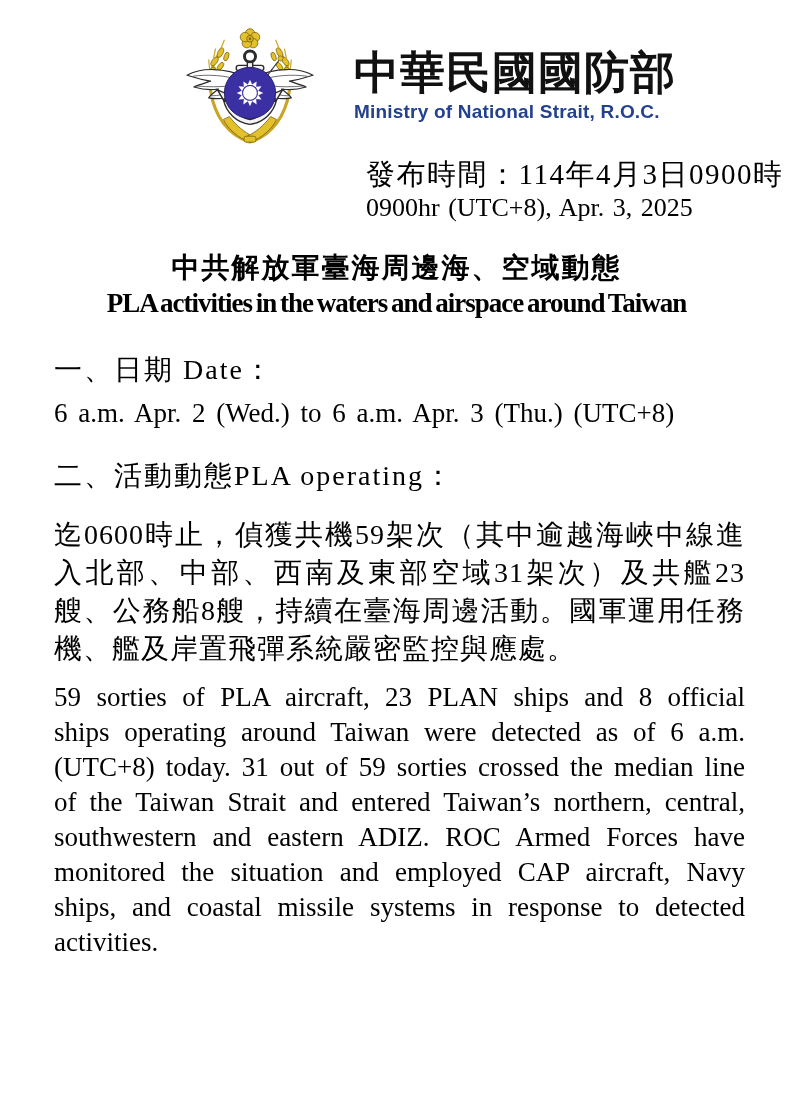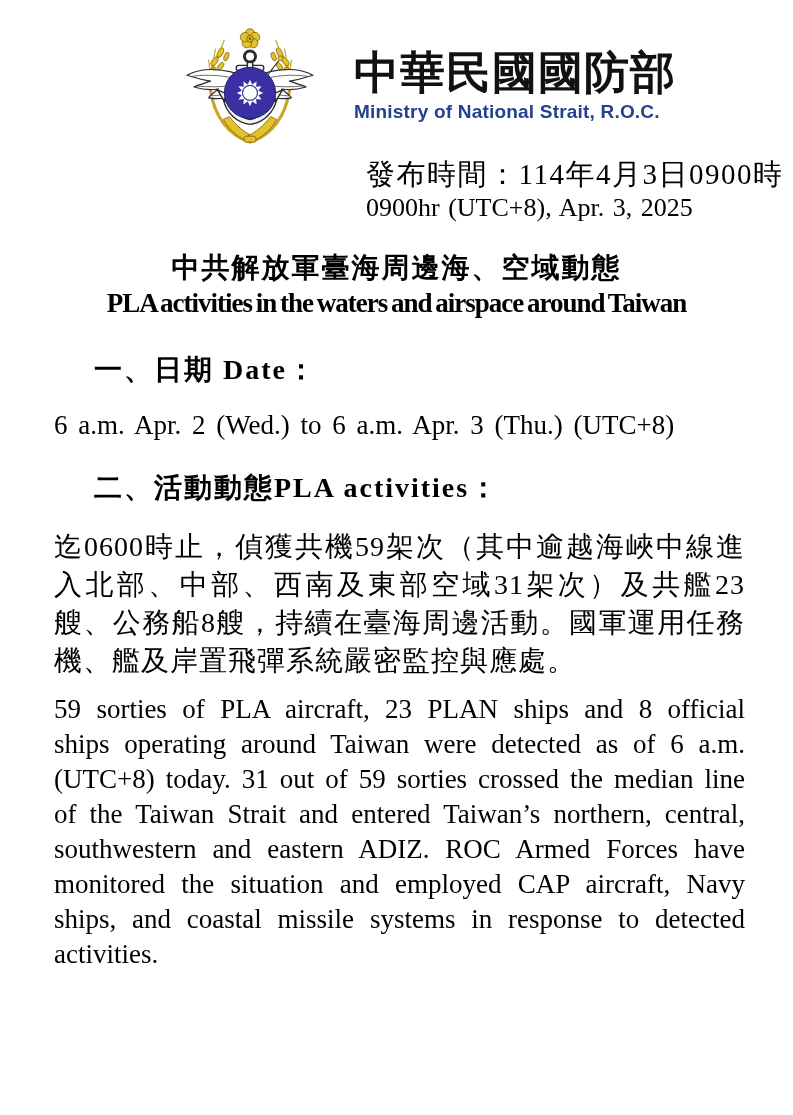--- a/index.html
+++ b/index.html
@@ -25,26 +25,26 @@
   
   .release { margin:8px 0 0 366px; }
   .release-zh { font-size:29px; line-height:32px; letter-spacing:1.5px; }
   .release-en { font-size:26px; line-height:32px; word-spacing:2px; margin-top:2px;font-family:Liberation Serif, serif; }
   
   .titles { text-align:center; margin-top:26px; }
   .title-zh { font-size:28px; line-height:36px; font-weight:bold; letter-spacing:2px; white-space:nowrap;text-align:center; }
   .title-en { font-size:27px; line-height:34px; font-weight:bold; letter-spacing:-1px; word-spacing:-2px; white-space:nowrap; }
   
   .content { margin:0 48px 0 54px; }
-  .sec-heading { font-size:28px; line-height:36px; font-weight:bold; letter-spacing:2px;margin-left:40px; }
+  .sec-heading { font-size:28px; line-height:36px; font-weight:normal; letter-spacing:2px; }
   .h-date { margin-top:32px; }
   .h-act  { margin-top:28px; }
   .para { text-align:justify; }
   .para-zh-date { font-size:28px; line-height:40px; letter-spacing:1px; margin-top:18px; }
-  .para-en-date { font-size:27px; line-height:34px; word-spacing:4px; margin-top:20px; }
+  .para-en-date { font-size:27px; line-height:34px; word-spacing:4px; margin-top:8px; }
   .para-zh-act  { font-size:28px; line-height:38px; letter-spacing:1px; margin-top:22px; }
   .para-en-act  { font-size:27px; line-height:35px; word-spacing:3px; margin-top:12px; }
 </style>
 </head>
 <body>
 
 <div class="header-row">
   <svg class="emblem-svg" viewBox="0 0 140 126" xmlns="http://www.w3.org/2000/svg">
 
     <g>
@@ -130,16 +130,16 @@
 
 <div class="titles">
   <div class="title-zh">中共解放軍臺海周邊海、空域動態</div>
   <div class="title-en">PLA activities in the waters and airspace around Taiwan</div>
 </div>
 
 <div class="content">
   <div class="sec-heading h-date">一、日期 Date：</div>
   <p class="para para-en-date">6 a.m. Apr. 2 (Wed.) to 6 a.m. Apr. 3 (Thu.) (UTC+8)</p>
 
-  <div class="sec-heading h-act">二、活動動態PLA activities：</div>
+  <div class="sec-heading h-act">二、活動動態PLA operating：</div>
   <p class="para para-zh-act">迄0600時止，偵獲共機59架次（其中逾越海峽中線進入北部、中部、西南及東部空域31架次）及共艦23艘、公務船8艘，持續在臺海周邊活動。國軍運用任務機、艦及岸置飛彈系統嚴密監控與應處。</p>
   <p class="para para-en-act">59 sorties of PLA aircraft, 23 PLAN ships and 8 official ships operating around Taiwan were detected as of 6 a.m. (UTC+8) today. 31 out of 59 sorties crossed the median line of the Taiwan Strait and entered Taiwan’s northern, central, southwestern and eastern ADIZ. ROC Armed Forces have monitored the situation and employed CAP aircraft, Navy ships, and coastal missile systems in response to detected activities.</p>
 </div>
 
 </body></html>

